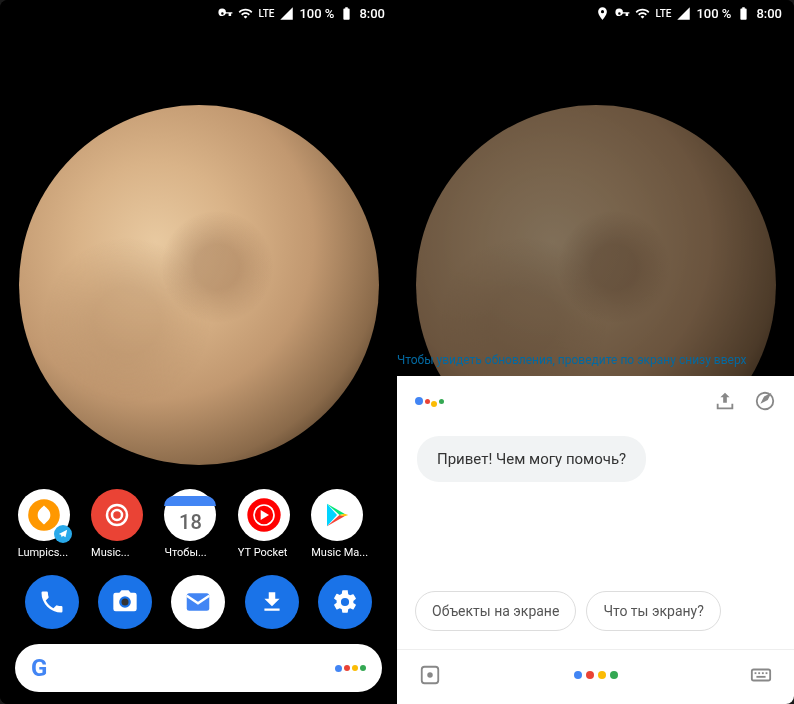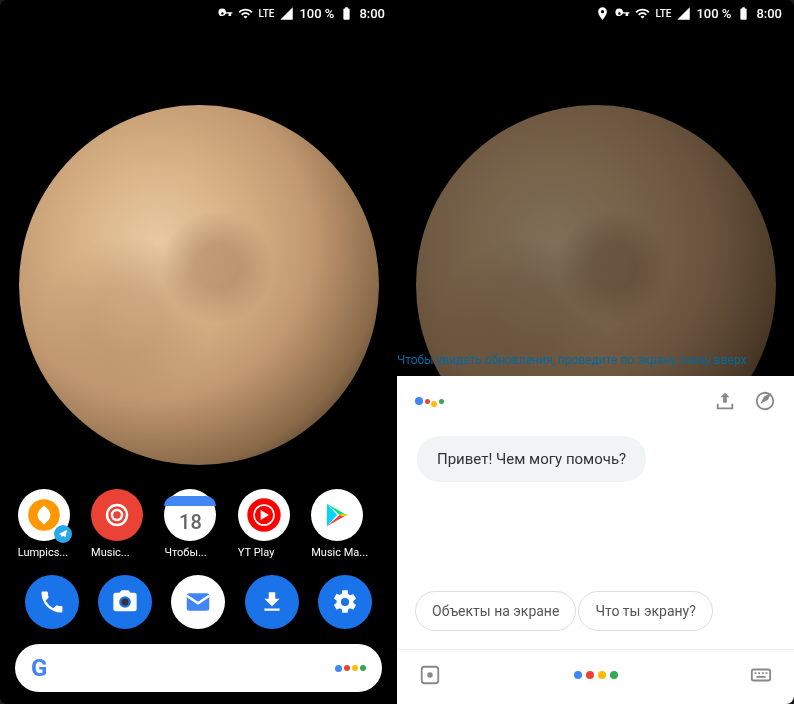--- a/index.html
+++ b/index.html
@@ -21,21 +21,21 @@
 .g-logo{font-size:24px;font-weight:bold}
 .g-logo .b{color:#4285F4}
 .assist-dots{display:flex;gap:2px;align-items:center}
 .assist-dots span{width:6px;height:6px;border-radius:50%}
 .hint-text{position:absolute;top:353px;left:0;right:8px;color:#0369a1;font-size:12px;z-index:5}
 .assistant-panel{position:absolute;bottom:0;left:0;right:0;height:328px;background:#fff;z-index:6;display:flex;flex-direction:column}
 .panel-header{display:flex;justify-content:space-between;align-items:center;padding:14px 18px}
 .panel-icons-right{display:flex;gap:18px}
 .panel-icons-right svg{width:22px;height:22px;fill:#888}
 .greeting-bubble{background:#f1f3f4;border-radius:22px;padding:14px 20px;margin:10px 20px 20px;align-self:flex-start;font-size:15px;color:#333}
-.suggestions{display:flex;gap:2px;padding:0 18px;margin-top:auto;margin-bottom:18px}
+.suggestions{display:flex;gap:10px;padding:0 18px;margin-top:auto;margin-bottom:18px}
 .chip{border:1px solid #ddd;border-radius:20px;padding:11px 16px;font-size:14px;color:#555;white-space:nowrap;background:#fff}
 .input-bar{display:flex;justify-content:space-between;align-items:center;padding:14px 22px 18px;border-top:1px solid #eee}
 .input-bar svg{width:22px;height:22px;fill:#888}
 .dots-center{display:flex;gap:4px}
 .dots-center span{width:8px;height:8px;border-radius:50%}
 .ic-lumpics{background:#fff}
 .ic-pocket{background:#EA4335}
 .ic-calendar{background:#fff}
 .ic-ytmusic{background:#fff}
 .ic-play{background:#fff}
@@ -103,21 +103,21 @@
         <div class="app-label">Чтобы...</div>
       </div>
       <div class="app">
         <div class="app-icon ic-ytmusic">
           <svg viewBox="0 0 24 24" width="40" height="40">
               <circle cx="12" cy="12" r="10" fill="#f00"></circle>
               <circle cx="12" cy="12" r="6" fill="none" stroke="#fff" stroke-width="1"></circle>
               <path d="M10 9l5 3-5 3z" fill="#fff"></path>
             </svg>
         </div>
-        <div class="app-label">YT Play</div>
+        <div class="app-label">YT Pocket</div>
       </div>
       <div class="app">
         <div class="app-icon ic-play">
           <svg viewBox="0 0 24 24" width="30" height="30">
               <path d="M4 3v18l8-9z" fill="#00d4ff"></path>
               <path d="M4 3l14 8-4 1z" fill="#00e676"></path>
               <path d="M4 21l14-8-4-1z" fill="#f44336"></path>
               <path d="M14 12l4-1 3 1-3 1z" fill="#ffc107"></path>
             </svg>
         </div>

